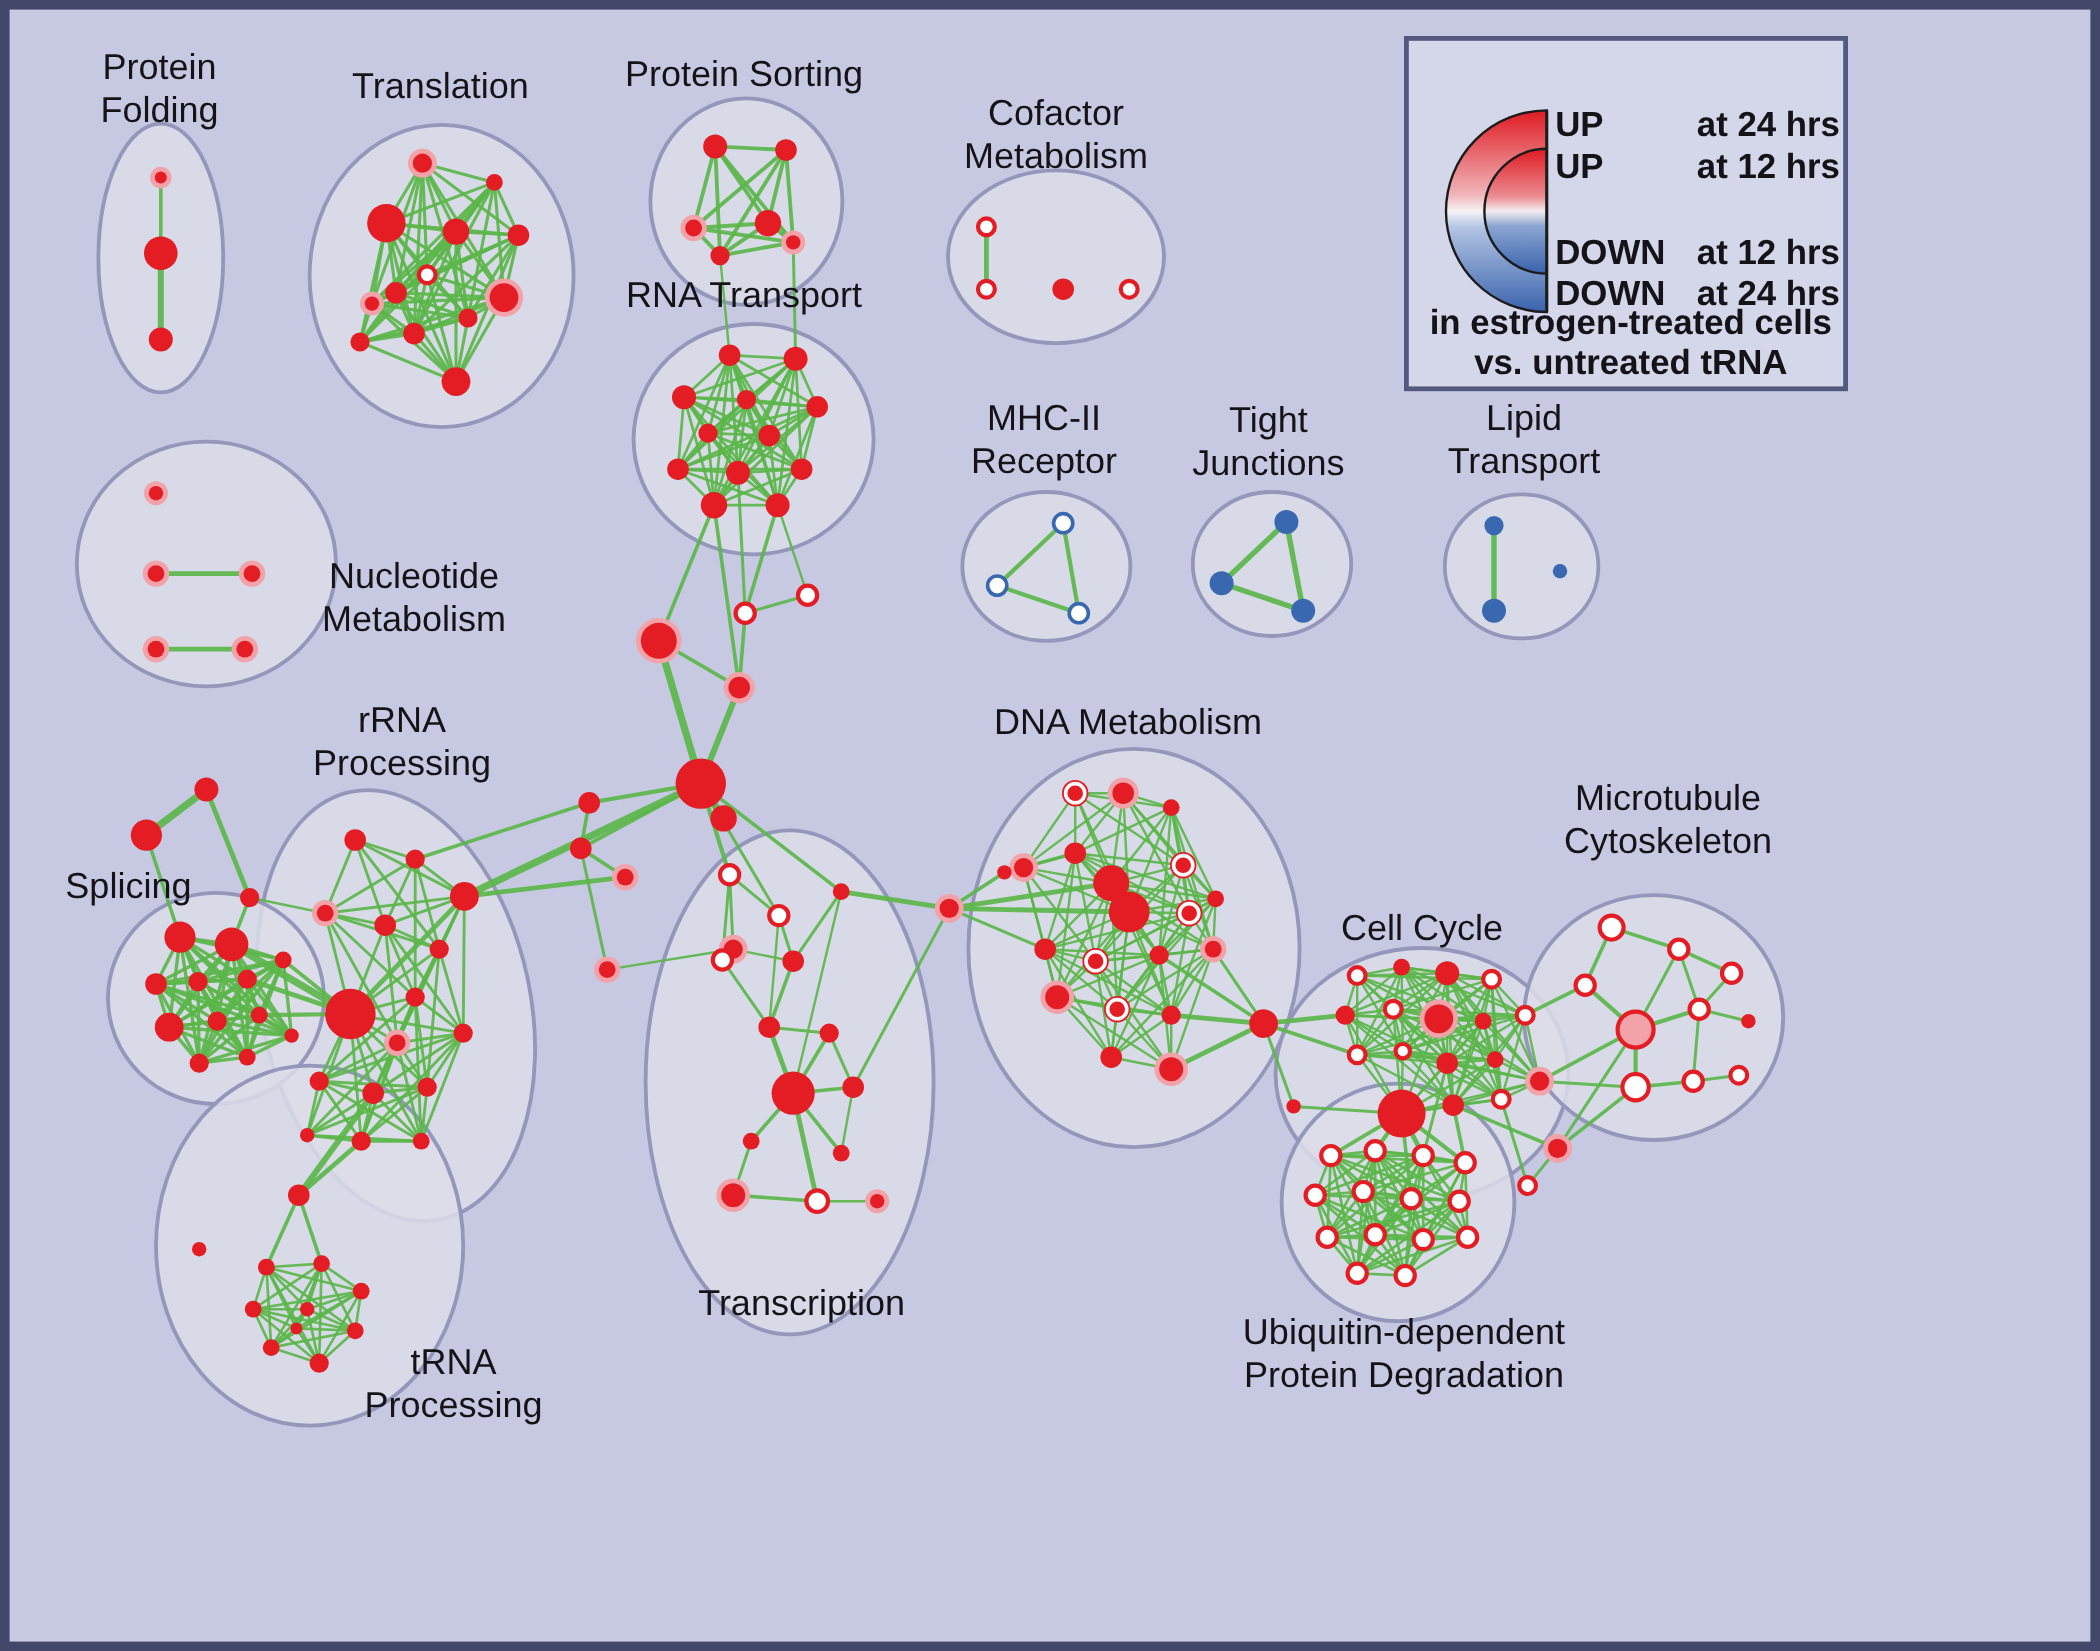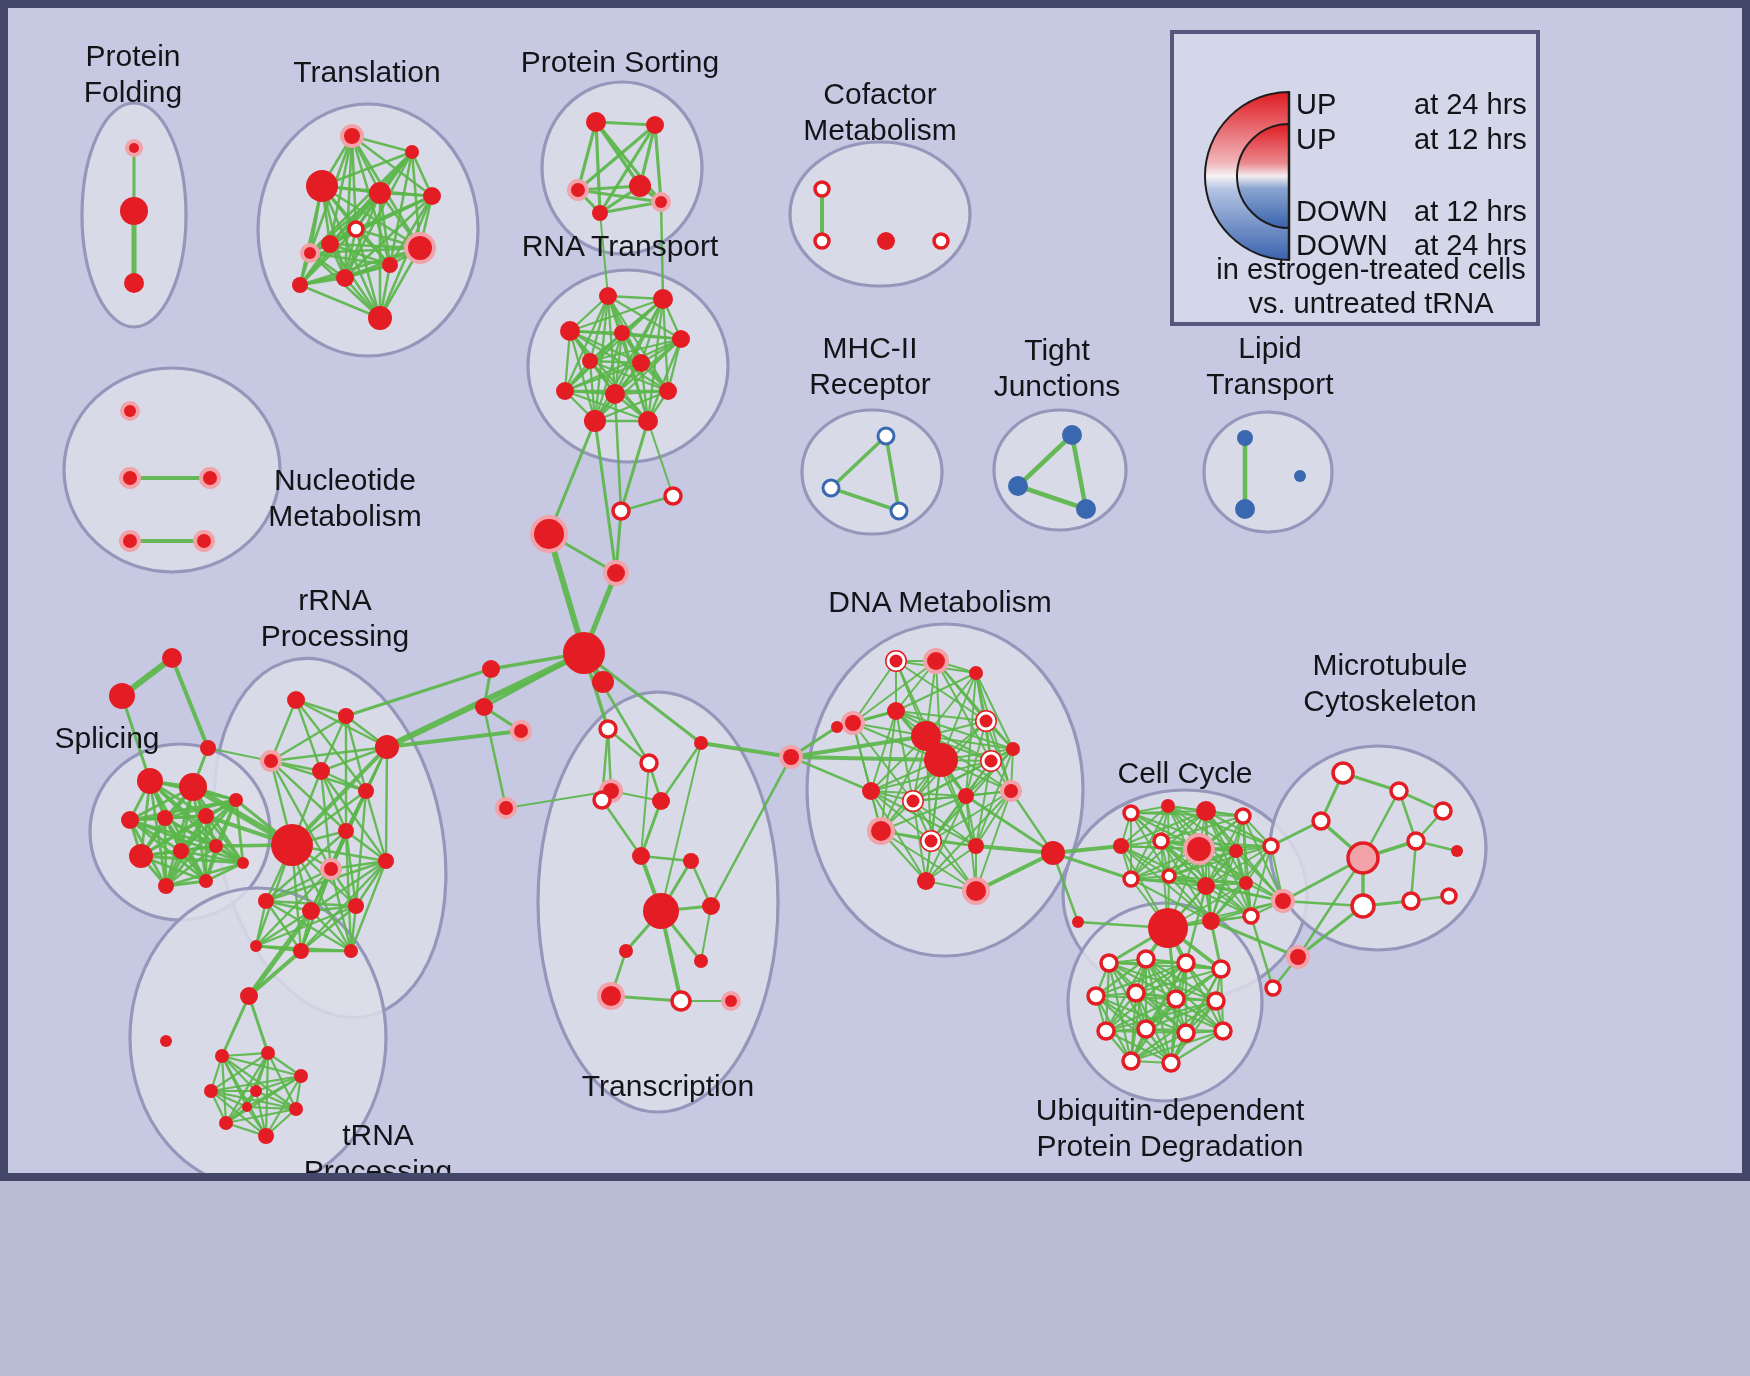--- a/index.html
+++ b/index.html
@@ -1,20 +1,20 @@
 <!DOCTYPE html>
 <html><head>
 <meta charset="utf-8">
 <style>
   * { box-sizing: border-box; }
   body { margin: 0; background: #b9bbd4; font-family: "Liberation Sans", sans-serif; }
   .figure {
     position: relative;
     width: 1750px;
-    height: 1181px;
+    height: 1376px;
     background: #c7c9e2;
     border: 8px solid #434769;
     overflow: hidden;
   }
   .figure svg.net {
     position: absolute;
     left: -8px; top: -8px;
     width: 1750px; height: 1376px;
   }
   .clabel {
@@ -22,32 +22,33 @@
     font-size: 30px;
     fill: #141418;
     text-anchor: middle;
   }
   .legend {
     position: absolute;
     left: 1162px; top: 22px;
     width: 370px; height: 296px;
     background: #d4d6e9;
     border: 4px solid #53587c;
+    font-weight: bold;
   }
   .legend-rings { position: absolute; left: 0; top: 0; }
   .lrow { position: absolute; left: 0; width: 100%; font-size: 29px; color: #131318; height: 32px; }
   .lrow .dir  { position: absolute; left: 122px; white-space: nowrap; }
   .lrow .time { position: absolute; left: 240px; white-space: nowrap; }
   .lrow1 { top: 54px; }
   .lrow2 { top: 89px; }
   .lrow3 { top: 161px; }
   .lrow4 { top: 195px; }
   .legend-caption {
     position: absolute;
-    top: 218px; left: 16px; width: 100%;
+    top: 218px; left: 4px; width: 100%;
     text-align: center;
     font-size: 29px; line-height: 34px; color: #131318;
   }
 </style>
 </head>
 <body>
 
 <div class="figure">
 
   <svg class="net" id="network-svg" viewBox="0 0 1750 1376">

